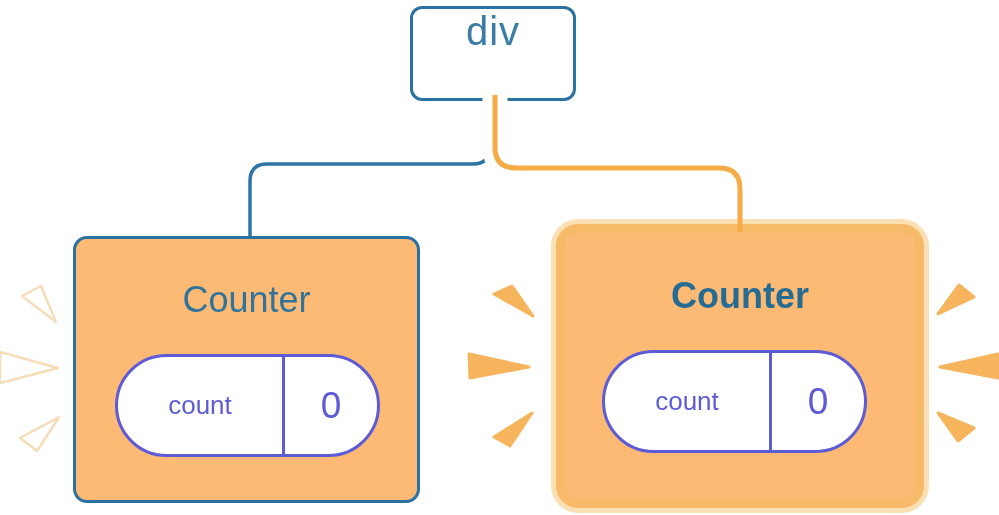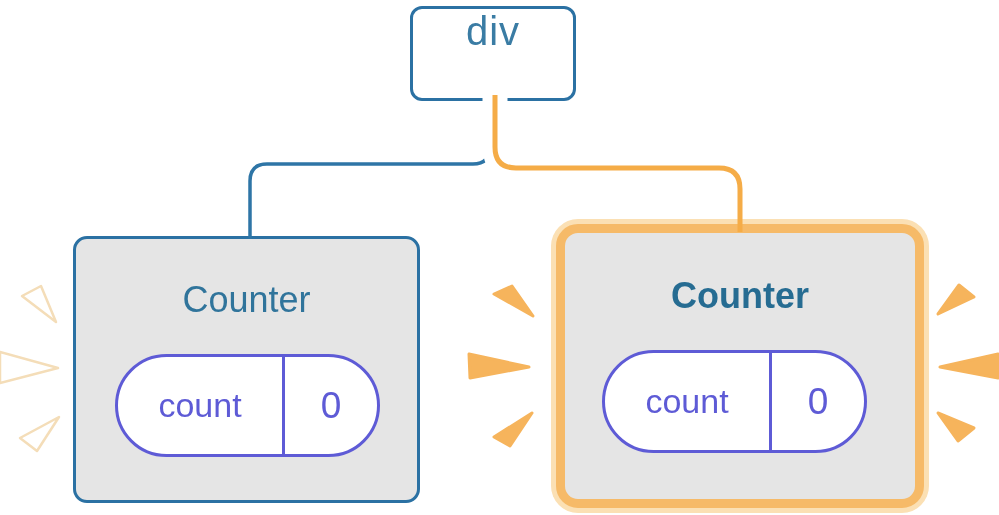--- a/index.html
+++ b/index.html
@@ -15,21 +15,21 @@
 
   
   .node-div{
     position:absolute;left:410px;top:6px;width:166px;height:95px;
     background:#fff;border:3px solid var(--blue-border);border-radius:12px;
     display:flex;justify-content:center;z-index:1;
   }
   .node-div span{font-size:40px;color:var(--div-text);letter-spacing:1px;}
 
   
-  .card{position:absolute;background:#e5e5e5;z-index:1;}
+  .card{position:absolute;background:#fdba74;z-index:1;}
   .card-left{
     left:73px;top:236px;width:347px;height:267px;
     border:3px solid var(--blue-border);border-radius:14px;
   }
   .card-right{
     left:556px;top:224px;width:368px;height:284px;
     border:9px solid var(--orange-ring);border-radius:22px;
     box-shadow:0 0 0 5px var(--orange-glow);
   }
   .card-title{position:absolute;left:0;right:0;text-align:center;font-size:36px;}
@@ -39,21 +39,21 @@
   
   .pill{
     position:absolute;width:265px;height:103px;border:3px solid var(--purple);
     border-radius:52px;display:flex;overflow:hidden;background:#fff;
   }
   .card-left  .pill{left:39px;top:115px;}
   .card-right .pill{left:37px;top:117px;}
   .pill-key{
     flex:1;border-right:3px solid var(--purple);
     display:flex;align-items:center;justify-content:center;
-    font-size:34px;color:var(--purple);
+    font-size:26px;color:var(--purple);
   }
   .pill-val{
     width:92px;display:flex;align-items:center;justify-content:center;
     font-size:37px;color:var(--purple);
   }
 
   
   svg.overlay{position:absolute;inset:0;z-index:2;pointer-events:none;}
   .edge-blue{fill:none;stroke:var(--connector-blue);stroke-width:3.5;}
   .edge-casing{fill:none;stroke:#ffffff;stroke-width:25;}

